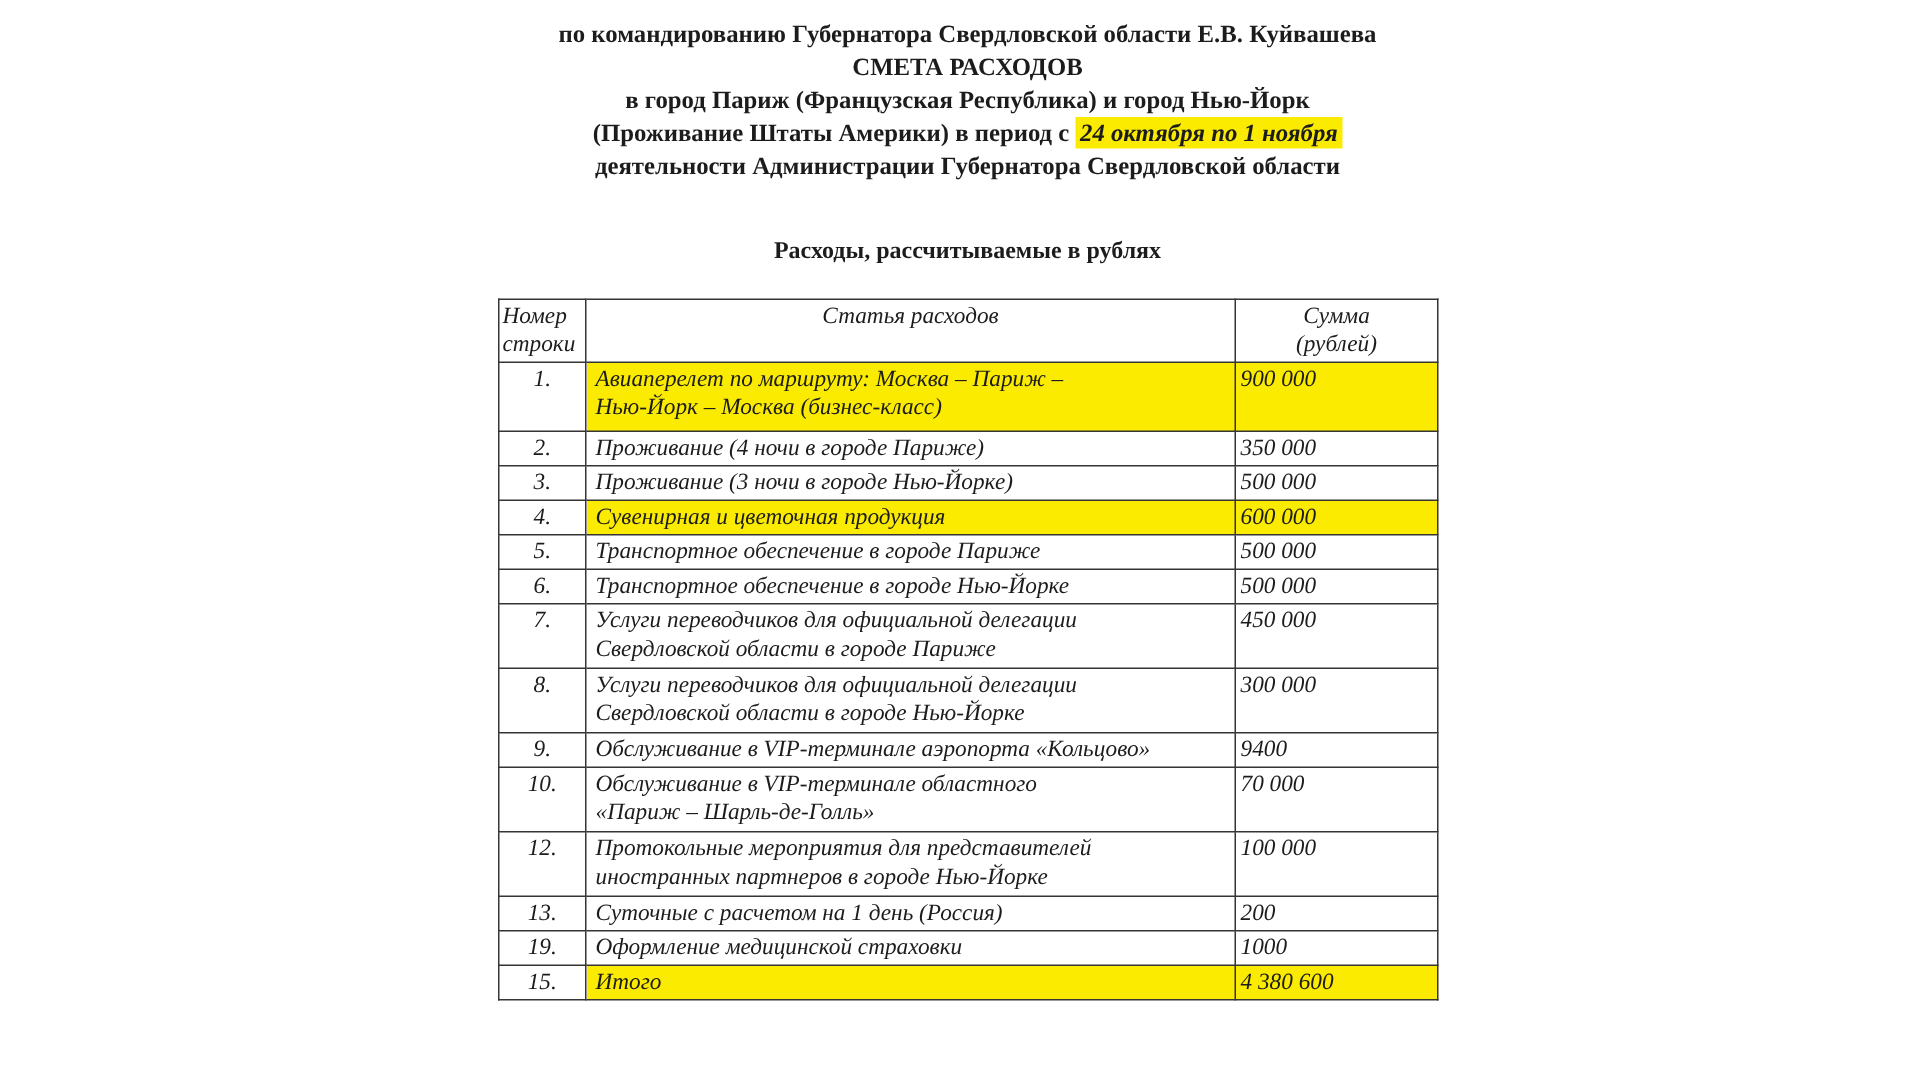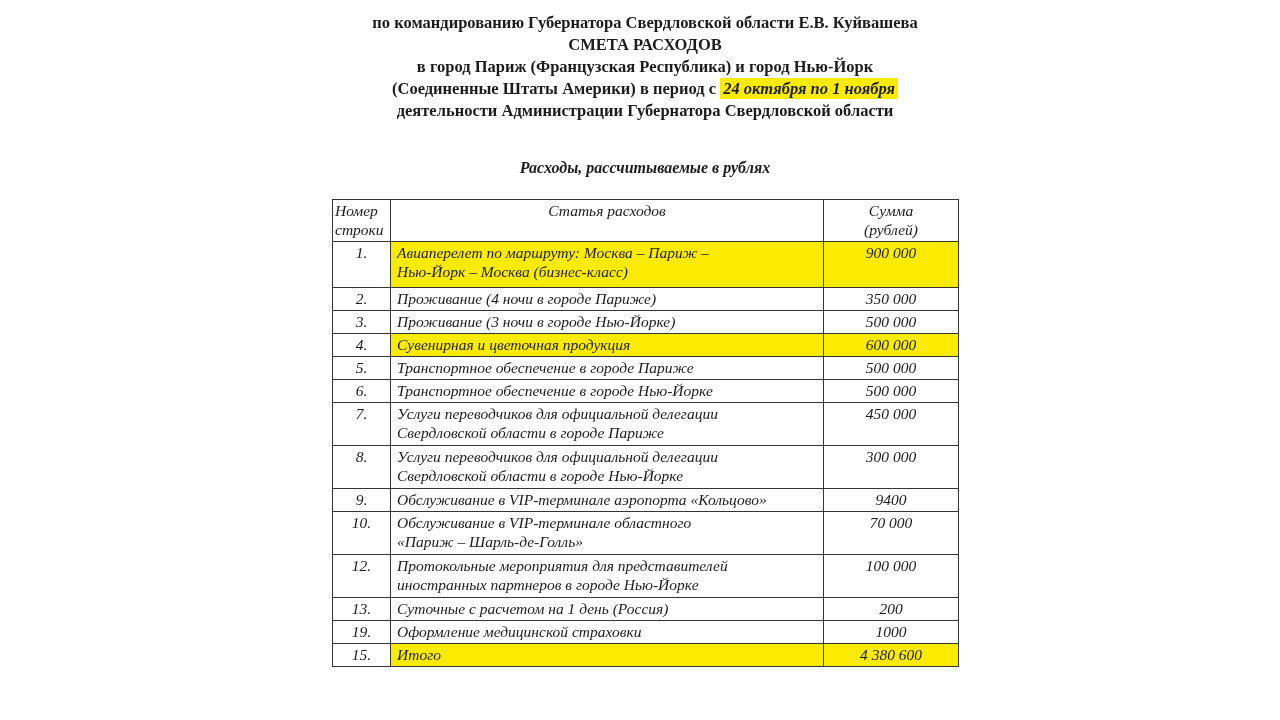--- a/index.html
+++ b/index.html
@@ -29,21 +29,20 @@
     background: var(--highlight, #fbeb00);
     padding: 1px 3px;
     font-style: italic;
   }
   .subtitle {
     position: absolute;
     top: 159px; left: 0; width: 100%;
     text-align: center;
     font-weight: bold;
     font-size: 16px;
-    font-style: italic;
   }
   table.expenses {
     position: absolute;
     top: 199px; left: 2px;
     width: 626px;
     border-collapse: collapse;
     table-layout: fixed;
     font-size: 15.5px;
     line-height: 19px;
   }
@@ -53,40 +52,40 @@
   td {
     border: 1.6px solid var(--border, #353535);
     vertical-align: top;
     padding: 1px 3px 2px;
     overflow: hidden;
     font-style: italic;
   }
   td.numh { text-align: left; padding-left: 2px; }
   td.num  { text-align: center; padding-left: 0; padding-right: 0; }
   td.item { text-align: left; padding-left: 6px; }
-  td.sum  { text-align: center; }
+  td.sum  { }
   .center { text-align: center; }
   .ml     { white-space: pre-line; }
   .hl     { background: var(--highlight, #fbeb00); }
   tr.h40 { height: 40px; }
   tr.h46 { height: 46px; }
   tr.h22 { height: 22px; }
   tr.h43 { height: 43px; }
   tr.h20 { height: 20px; }
 </style>
 </head>
 <body>
 
 <div class="doc">
 
   <div class="title-block">
     <div>по командированию Губернатора Свердловской области Е.В. Куйвашева</div>
     <div>СМЕТА РАСХОДОВ</div>
     <div>в город Париж (Французская Республика) и город Нью-Йорк</div>
-    <div><span>(Соединенные Штаты Америки) в период с </span><span class="mark">24 октября по 1 ноября</span></div>
+    <div><span>(Проживание Штаты Америки) в период с </span><span class="mark">24 октября по 1 ноября</span></div>
     <div>деятельности Администрации Губернатора Свердловской области</div>
   </div>
 
   <div class="subtitle">Расходы, рассчитываемые в рублях</div>
 
   <table class="expenses">
     <colgroup>
         <col class="c-num">
         <col class="c-item">
         <col class="c-sum">

